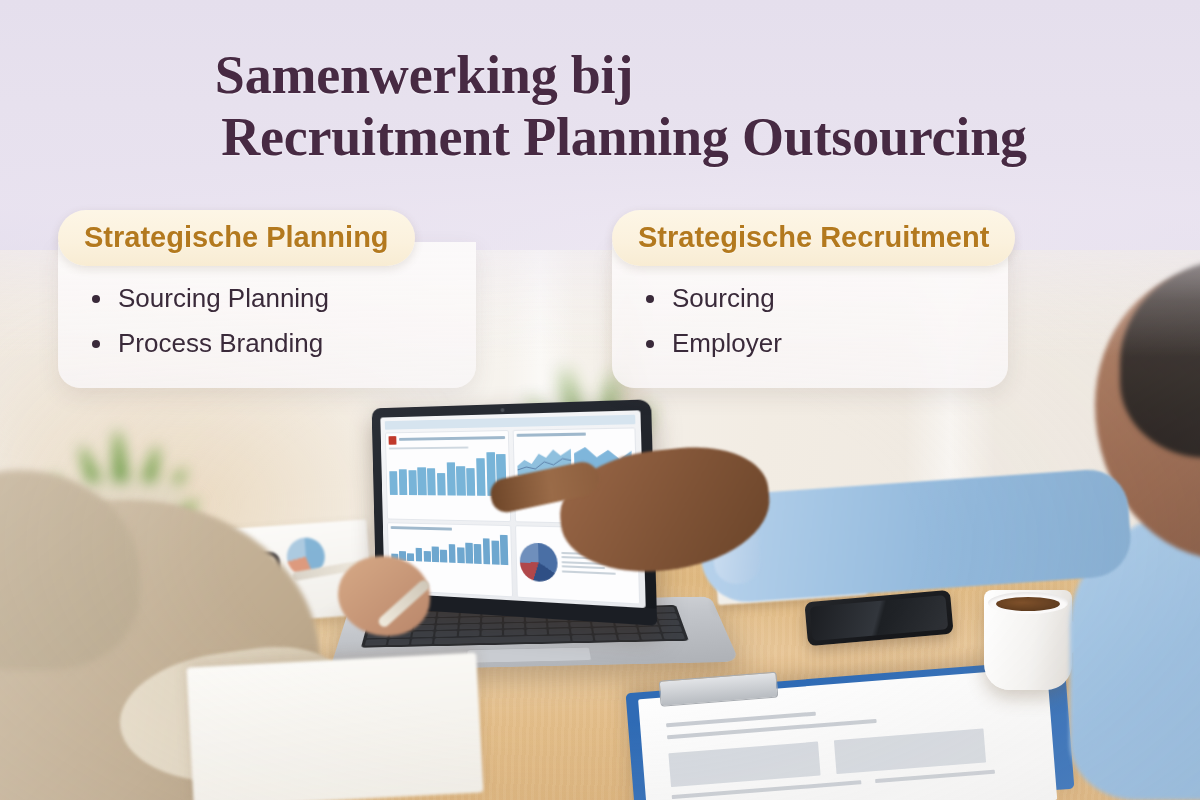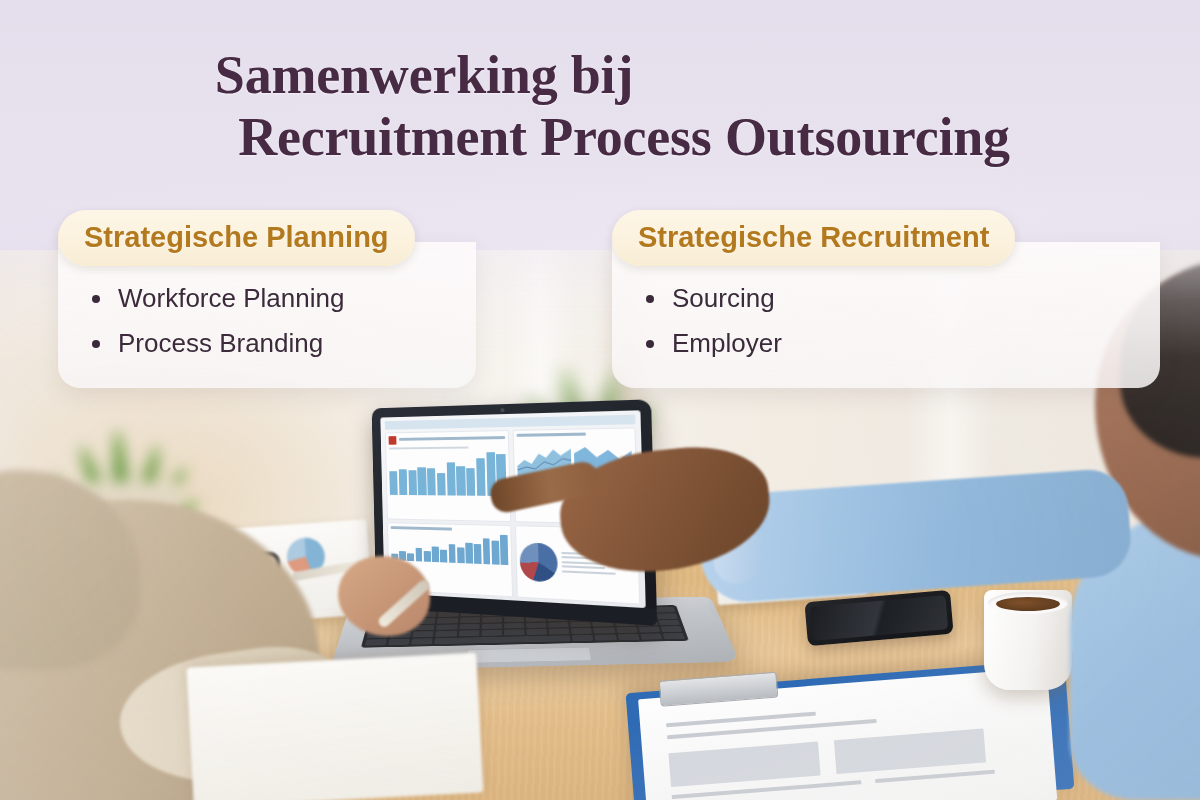--- a/index.html
+++ b/index.html
@@ -422,21 +422,21 @@
   }
   .card-body li .dot {
     position:absolute; left:8px; top:19px;
     width:8px; height:8px; border-radius:50%;
     background:#3a2a3a;
   }
 
   #card-left  { left:58px; top:210px; width:440px; }
   #card-left .card-body { width:418px; }
   #card-right { left:612px; top:210px; width:512px; }
-  #card-right .card-body { width:548px; }
+  #card-right .card-body { width:396px; }
 </style>
 </head>
 <body>
 
 <div id="stage">
 
   <div class="photo">
 
     <div class="wall"></div>
     <div class="wall-panel wp1"></div>
@@ -703,30 +703,30 @@
     </div>
 
     <div class="depth-blur"></div>
   </div>
 
   <div class="banner-tint"></div>
   <div class="banner-fade"></div>
 
   <div class="title-wrap">
     <div class="title-line tl1">Samenwerking bij</div>
-    <div class="title-line tl2">Recruitment Process Outsourcing</div>
+    <div class="title-line tl2">Recruitment Planning Outsourcing</div>
   </div>
 
   <div class="card" id="card-left">
     <div class="card-head">
       <span>Strategische Planning</span>
     </div>
     <div class="card-body">
       <ul>
-        <li><span class="dot"></span><span>Workforce Planning</span></li>
+        <li><span class="dot"></span><span>Sourcing Planning</span></li>
         <li><span class="dot"></span><span>Process Branding</span></li>
       </ul>
     </div>
   </div>
 
   <div class="card" id="card-right">
     <div class="card-head">
       <span>Strategische Recruitment</span>
     </div>
     <div class="card-body">

